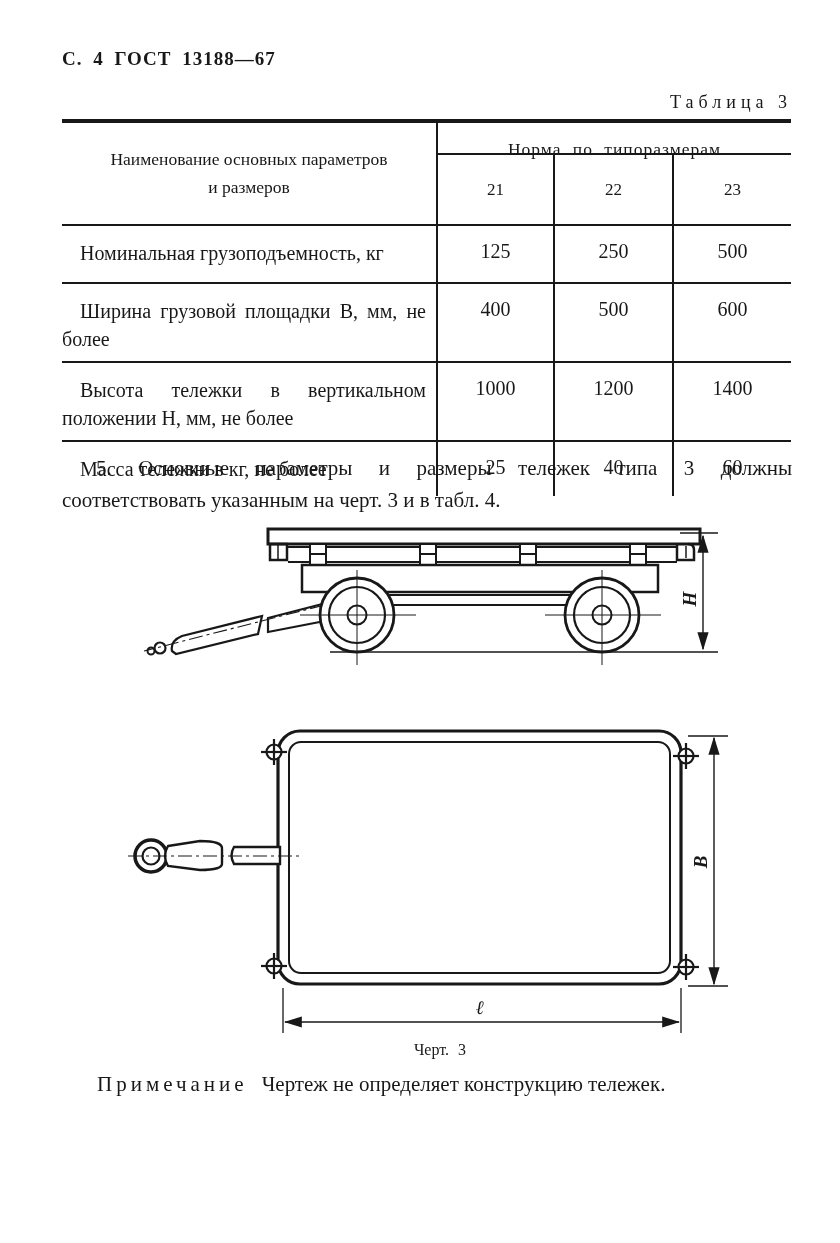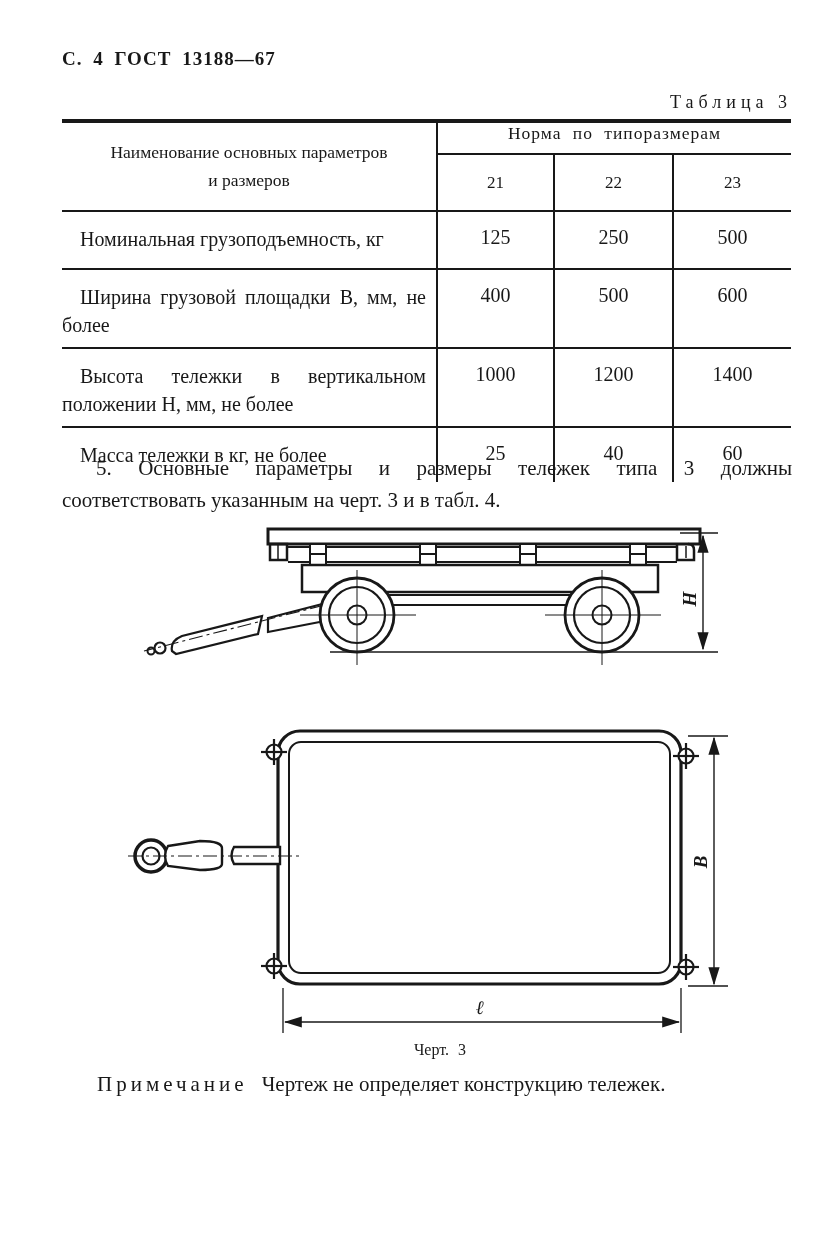--- a/index.html
+++ b/index.html
@@ -13,23 +13,23 @@
 
   
   .tbl-caption{ left:0; top:92px; width:792px; text-align:right; font-size:18px; letter-spacing:5px; }
 
   
   .t3{ left:62px; top:119px; width:729px; border-top:4px solid var(--ink); }
   .t3-head{ display:grid; grid-template-columns:374px 1fr; }
   .t3-namecell{ display:flex; flex-direction:column; justify-content:center; align-items:center;
     text-align:center; font-size:17.5px; line-height:1.55; }
   .t3-right{ border-left:2px solid var(--ink); }
-  .t3-group{ text-align:center; font-size:17.5px; padding:0 0 3px; border-bottom:2px solid var(--ink);
+  .t3-group{ text-align:center; font-size:17.5px; padding:16px 0 3px; border-bottom:2px solid var(--ink);
     word-spacing:6px; letter-spacing:1px; height:32px; }
-  .t3-sizes{ display:grid; grid-template-columns:115px 119px 1fr; height:55px; }
+  .t3-sizes{ display:grid; grid-template-columns:115px 119px 1fr; height:69px; }
   .t3-sizes > div{ display:flex; align-items:center; justify-content:center; font-size:17px; }
   .t3-sizes > div + div{ border-left:2px solid var(--ink); }
   .t3-row{ display:grid; grid-template-columns:374px 117px 119px 1fr; border-top:2px solid var(--ink); }
   .t3-label{ font-size:20px; line-height:1.4; text-align:justify; text-indent:18px;
     padding:13px 10px 8px 0; }
   .t3-val{ border-left:2px solid var(--ink); display:flex; justify-content:center;
     align-items:flex-start; padding-top:14px; font-size:20px;text-align:right; }
   .r1{ min-height:58px; } .r2{ min-height:63px; } .r3{ min-height:57px; } .r4{ min-height:56px; }
 
   

